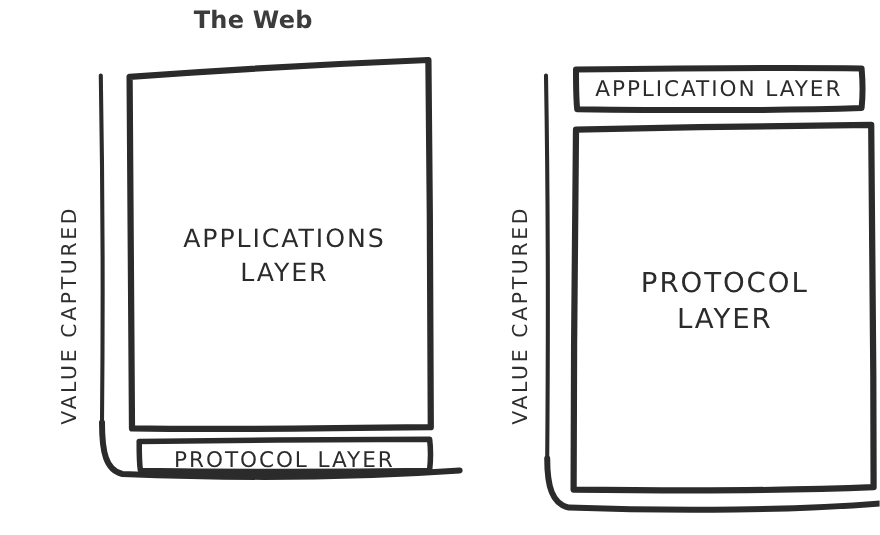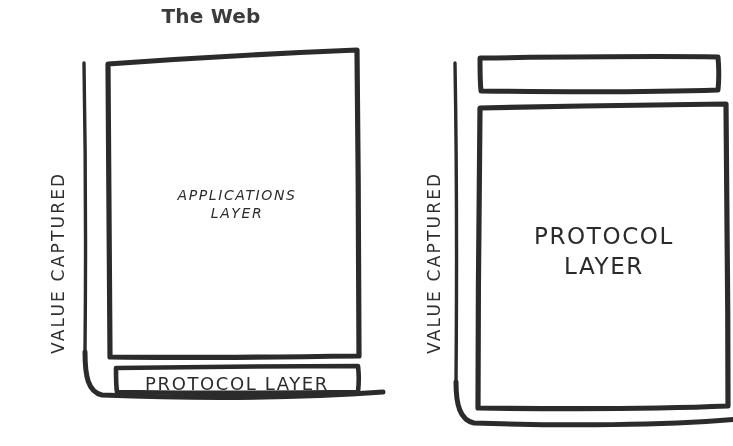--- a/index.html
+++ b/index.html
@@ -42,21 +42,21 @@
 
   .box-label{
     position:absolute;
     font-family:"DejaVu Sans", sans-serif;
     color:#2b2b2b;
     letter-spacing:1.6px;
     text-align:center;
     white-space:pre-line;
     line-height:1.32;
   }
-  #label-web-app{left:88px;top:186px;width:242px;font-size:14px;font-style:italic;}
+  #label-web-app{left:88px;top:186px;width:242px;font-size:21px;}
   #label-web-proto{left:88px;top:372px;width:242px;font-size:18px;}
   #label-chain-app{left:452px;top:63px;width:238px;font-size:18px;}
   #label-chain-proto{left:452px;top:221px;width:248px;font-size:23px;}
 </style>
 </head>
 <body>
 
 <div class="canvas">
 
   <svg class="sketch" viewBox="0 0 733 446">
@@ -93,16 +93,17 @@
   </svg>
 
   <div class="panel-title" id="title-web">The Web</div>
 
   <div class="axis-label" id="axis-web">VALUE CAPTURED</div>
   <div class="axis-label" id="axis-chain">VALUE CAPTURED</div>
 
   <div class="box-label" id="label-web-app">APPLICATIONS
 LAYER</div>
   <div class="box-label" id="label-web-proto">PROTOCOL LAYER</div>
+  <div class="box-label" id="label-chain-app">APPLICATION LAYER</div>
   <div class="box-label" id="label-chain-proto">PROTOCOL
 LAYER</div>
 
 </div>
 
 </body></html>

